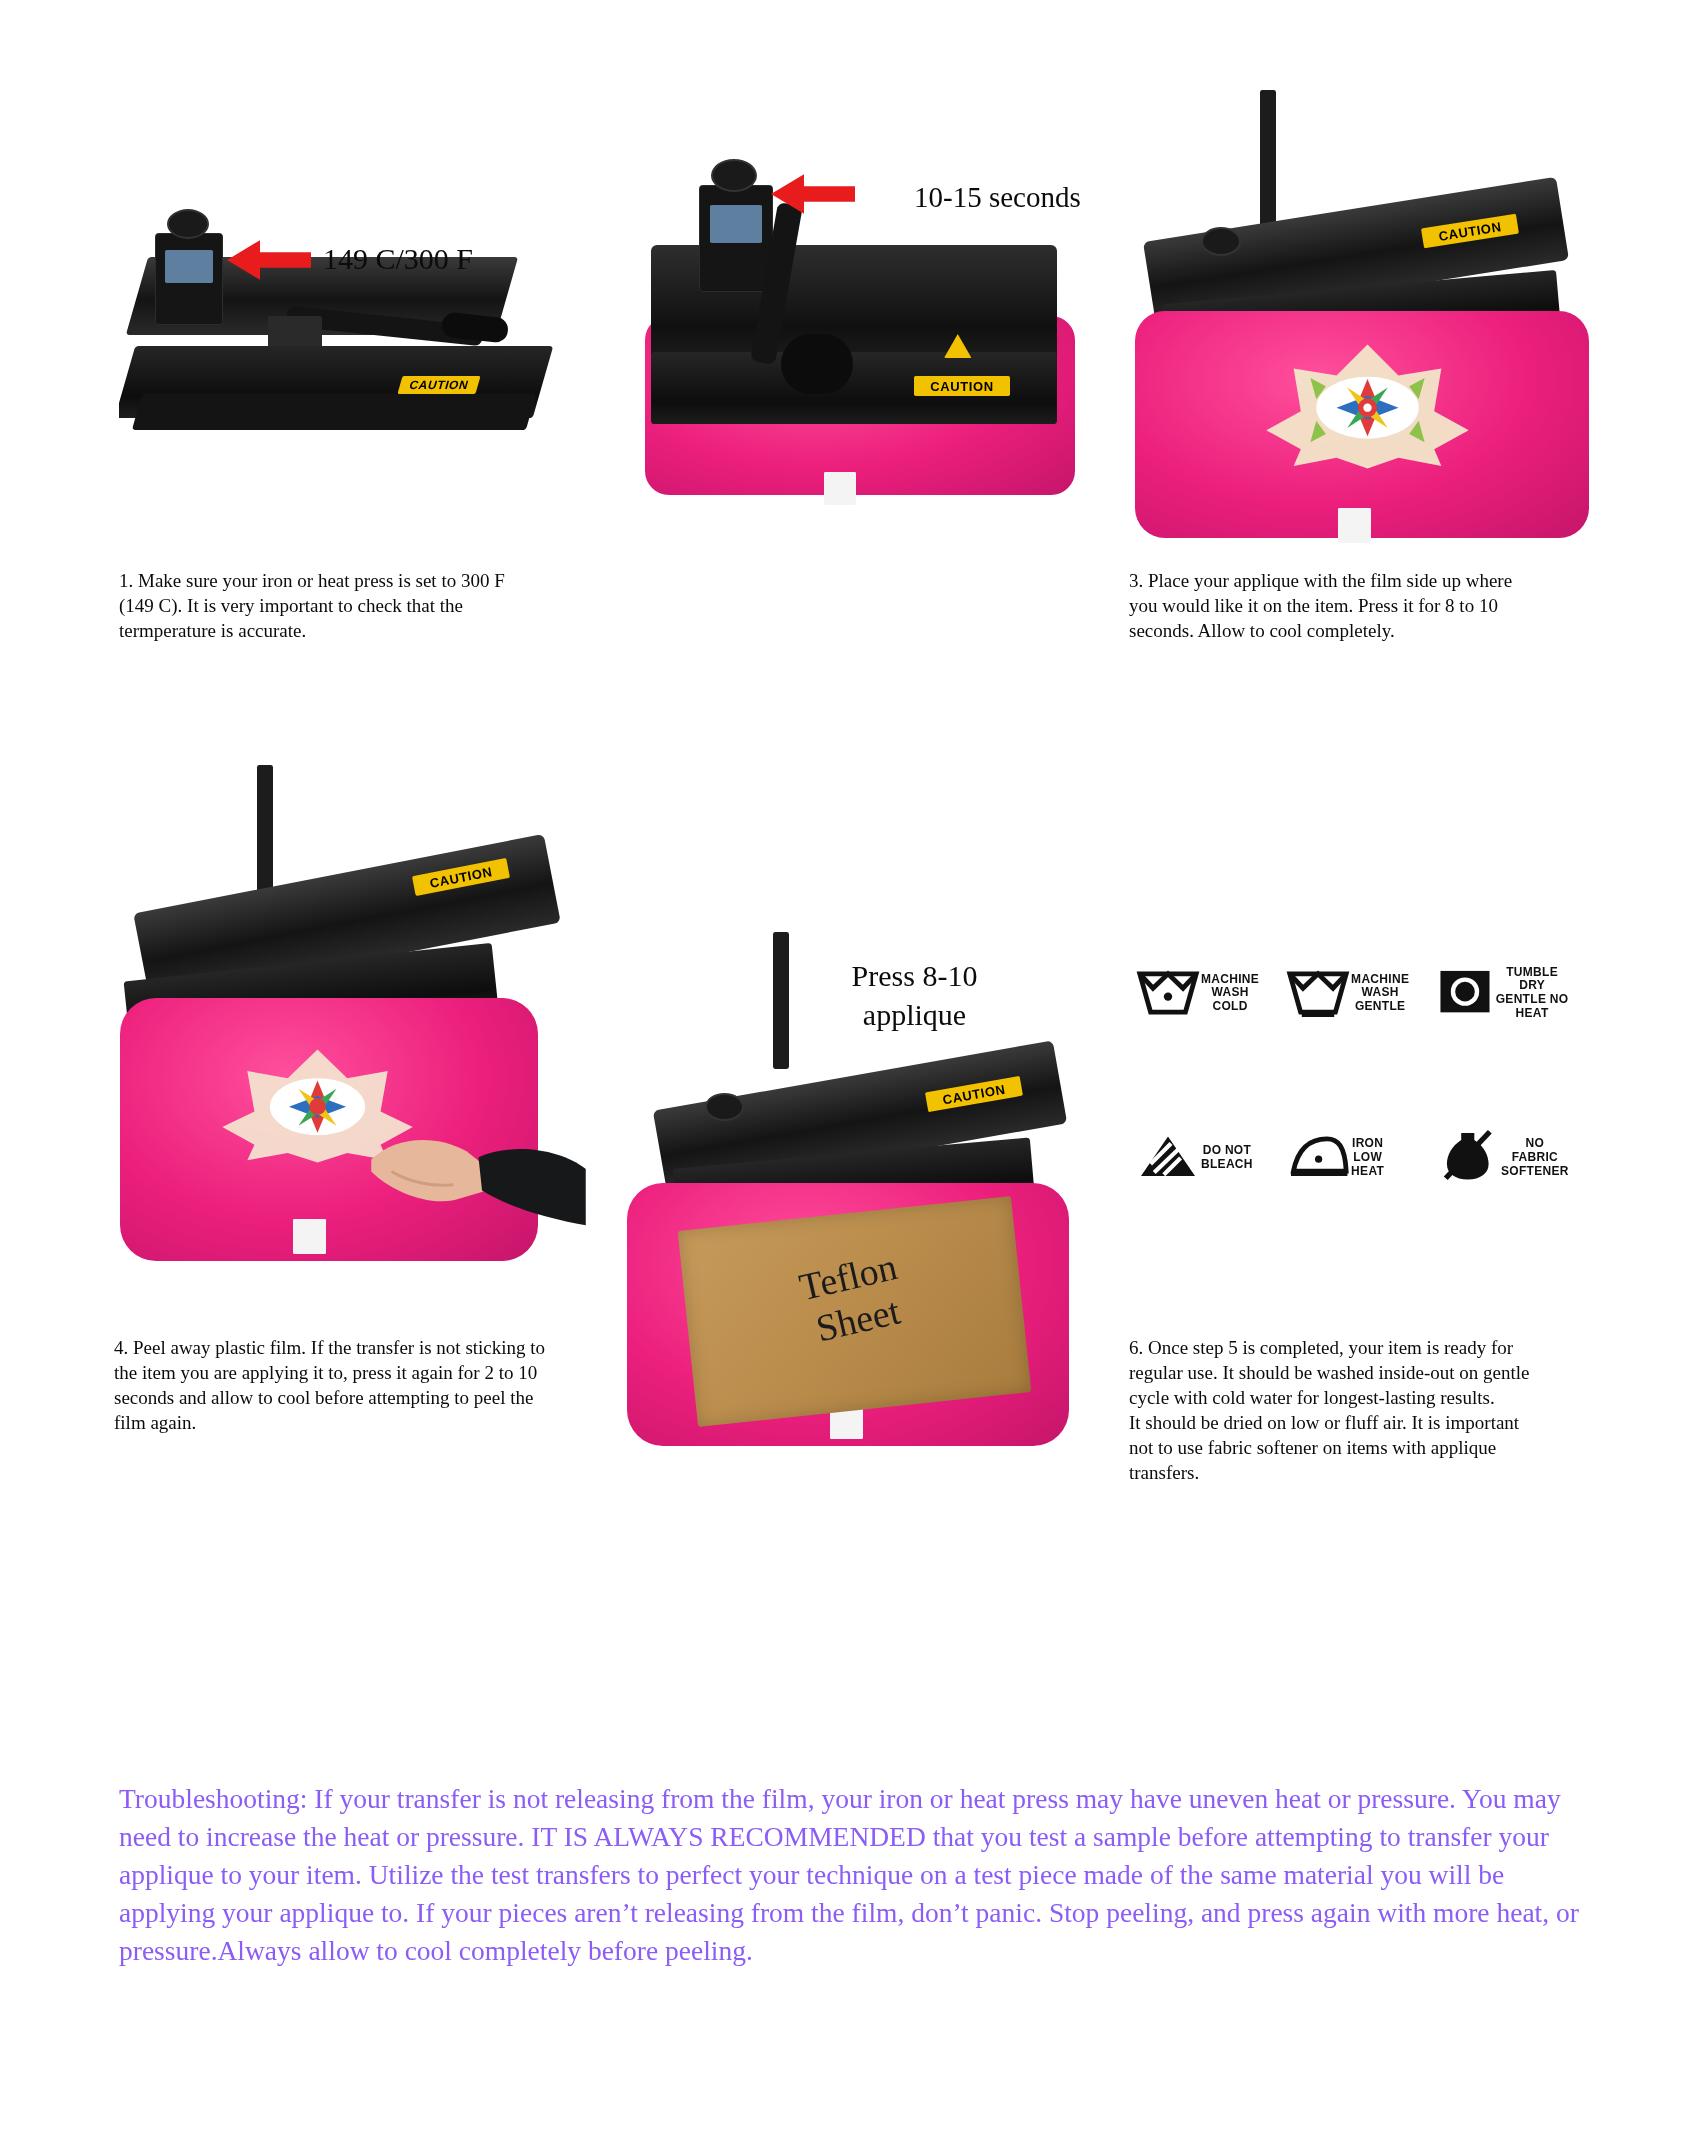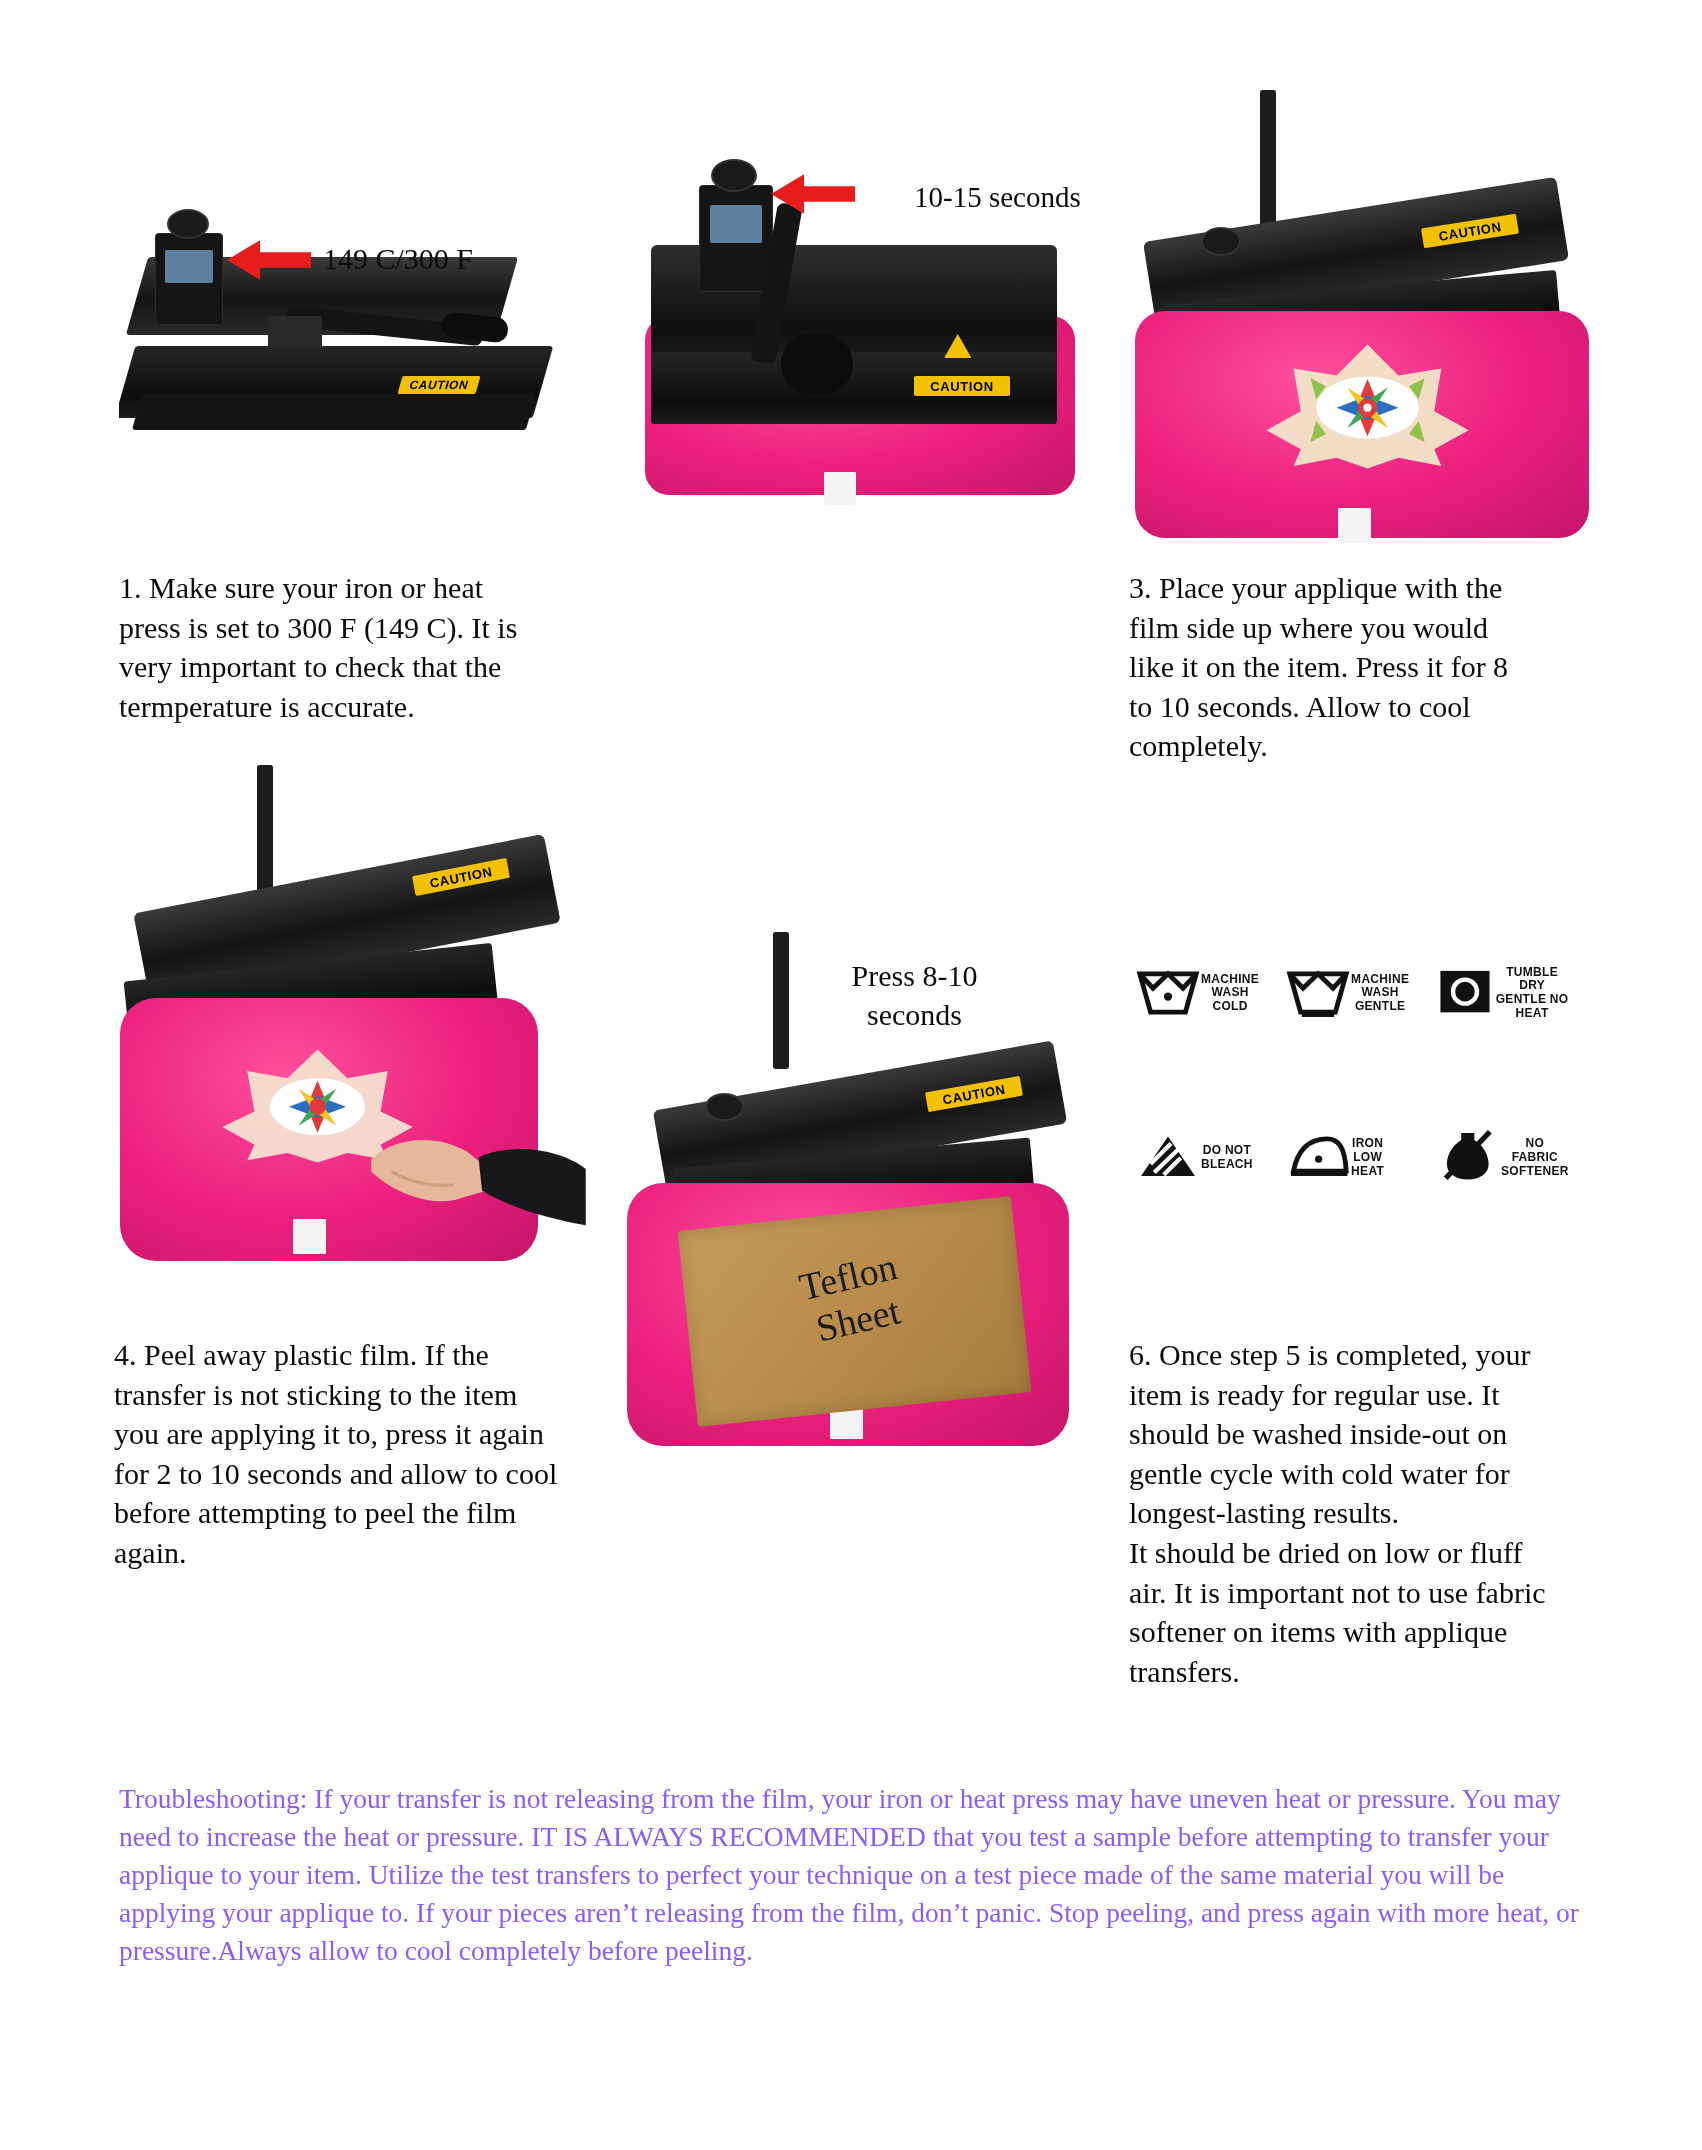--- a/index.html
+++ b/index.html
@@ -18,21 +18,21 @@
   .page {
     position: relative;
     width: 1703px;
     height: 2151px;
   }
 
   
   .caption {
     position: absolute;
     font-family: "Liberation Serif", serif;
-    font-size: 30px;
+    font-size: 19px;
     line-height: 1.32;
     color: #0b0b0b;
   }
   .annot {
     position: absolute;
     font-family: "Liberation Serif", serif;
     font-size: 27.5px;
     line-height: 1.3;
     color: #0b0b0b;
   }
@@ -307,21 +307,21 @@
       <svg width="221" height="143" viewBox="0 0 370 240">
         <path d="M10 100 C50 60, 120 58, 170 86 L200 110 L210 150 L150 168 C100 178, 40 150, 10 120 Z" fill="#e6b79a"></path>
         <path d="M190 96 C250 70, 330 84, 370 116 L370 210 C310 200, 240 180, 196 152 Z" fill="#17181a"></path>
         <path d="M44 120 c30 18, 70 26, 104 22" stroke="#cf9d80" stroke-width="5" fill="none"></path>
       </svg>
     </div>
   </div>
 
   <div class="annot center" style="left:789px; top:956px; width:251px; font-size:30px;">
     <div>Press 8-10</div>
-    <div>seconds</div>
+    <div>applique</div>
   </div>
 
   <div class="photo" style="left:615px; top:932px; width:478px; height:538px;">
     <div class="bar" style="left:158px; top:0px; width:15.5px; height:137px;"></div>
     <div class="platen" style="left:42px; top:143px; width:406px; height:84px; transform:rotate(-10deg); border-radius:6px;"></div>
     <div class="knob" style="left:90px; top:161px; width:35px; height:24px;"></div>
     <div class="caution" style="left:311px; top:152px; width:96px; height:20.3px; font-size:13px; transform:rotate(-10deg);">CAUTION</div>
     <div class="base" style="left:60px; top:221px; width:358px; height:60px; transform:rotate(-5deg);"></div>
 
     <div class="shirt soft" style="left:12px; top:251px; width:442px; height:263px; border-radius:36px;"></div>

